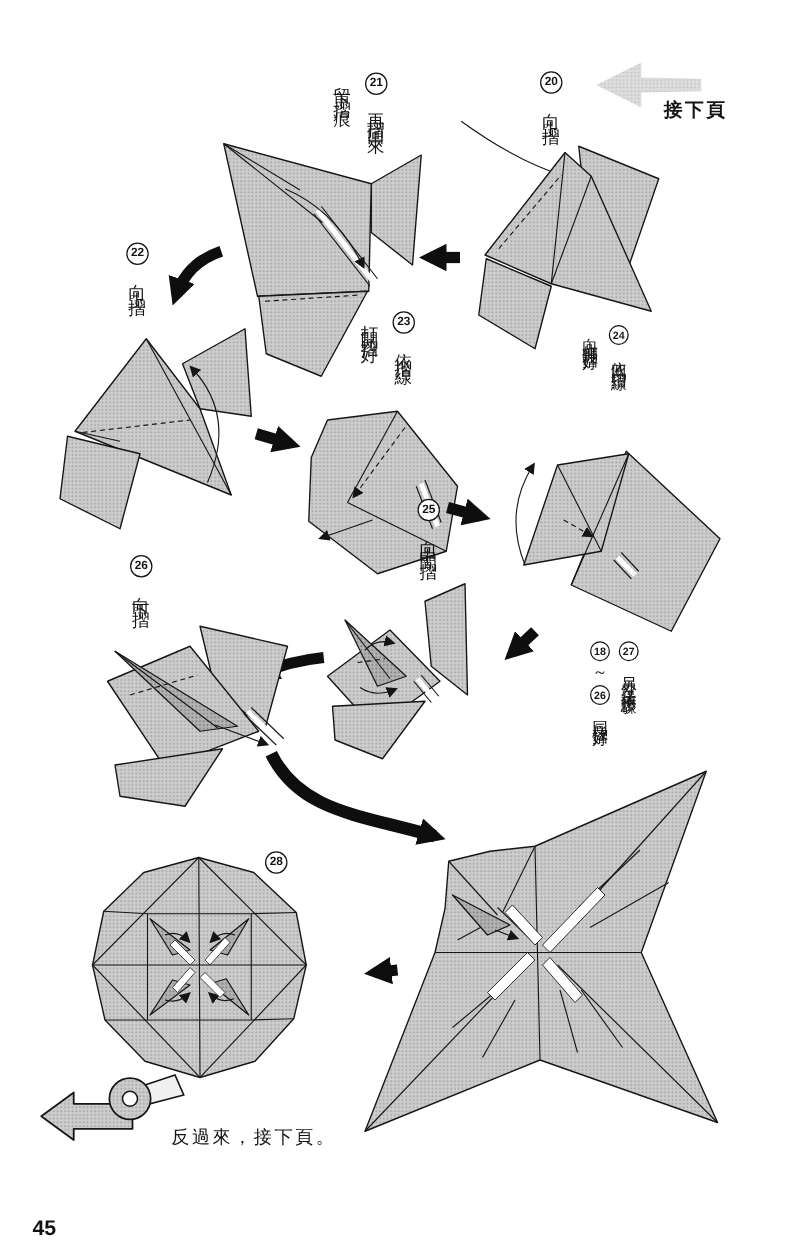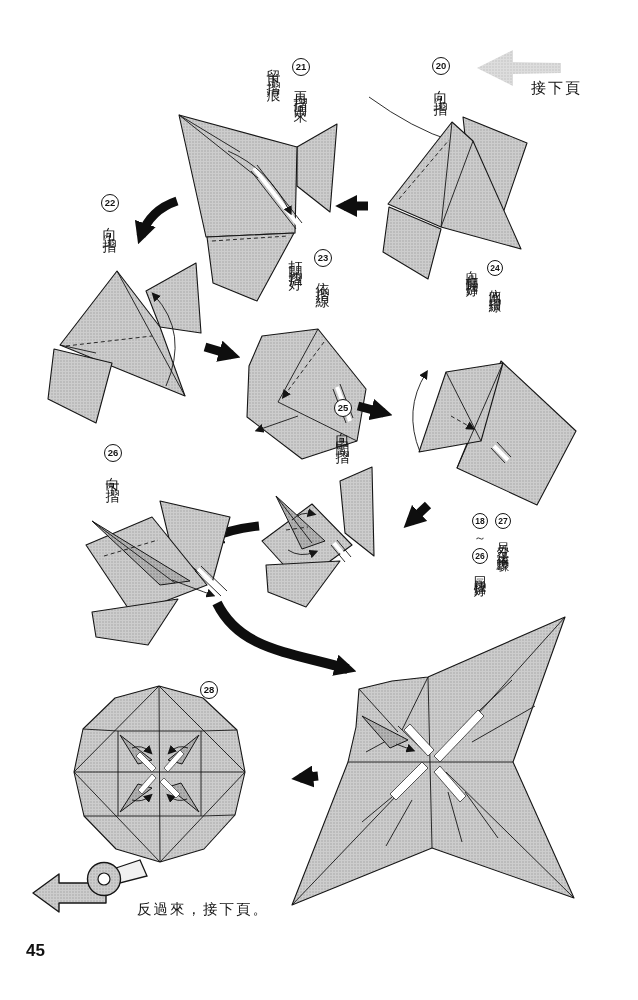--- a/index.html
+++ b/index.html
@@ -16,21 +16,21 @@
   .vlabel .t{white-space:pre-line;}
   .circ{
     writing-mode:horizontal-tb;display:inline-block;width:16px;height:16px;
     border:1.5px solid #141414;border-radius:50%;background:#fff;
     font-size:9.5px;font-weight:bold;line-height:16px;text-align:center;
     letter-spacing:0;margin-bottom:4px;
   }
   .vlabel.small .circ{width:14px;height:14px;font-size:8.5px;line-height:14px;margin-bottom:3px;}
   .circ.lone{position:absolute;z-index:2;}
   .hlabel{position:absolute;z-index:2;font-size:15px;letter-spacing:2px;color:#141414;}
-  .pagenum{position:absolute;z-index:2;font-size:17px;font-weight:bold;color:#111;}
+  .pagenum{position:absolute;z-index:2;font-size:17px;font-weight:bold;color:#111;margin-top:32px;}
 </style>
 </head>
 <body>
 
 <div class="page">
 
   <svg class="diagram-svg" width="638" height="1000" viewBox="0 0 638 1000">
     <defs>
       <pattern id="ht" width="3" height="3" patternUnits="userSpaceOnUse">
         <rect width="3" height="3" fill="#cdcdcd"></rect>
@@ -214,21 +214,21 @@
     </g>
 
     <g>
       <path d="M33,893 L59,874 L59,883 L106,883 L106,903 L59,903 L59,912 Z" fill="url(#ht)" stroke="#161616" stroke-width="1.4" stroke-linejoin="round"></path>
       <path d="M113,869 L140,860 L147,876 L120,883 Z" fill="#f0f0f0" stroke="#161616" stroke-width="1.3"></path>
       <circle cx="104" cy="879" r="16.5" fill="url(#ht)" stroke="#161616" stroke-width="1.4"></circle>
       <circle cx="104" cy="879" r="6" fill="#ffffff" stroke="#161616" stroke-width="1.2"></circle>
     </g>
   </svg>
 
-  <div class="hlabel" style="left:531px;top:79px;">接下頁</div>
+  <div class="hlabel" style="left:531px;top:79px;font-weight:bold;">接下頁</div>
 
   <div class="vlabel" style="left:424px;top:57px;width:30px;height:150px">
     <span class="circ">20</span><span class="t">向上摺。</span>
   </div>
 
   <div class="vlabel" style="left:256px;top:58px;width:58px;height:175px">
     <span class="circ">21</span><span class="t">再摺回來，
 留下摺痕。</span>
   </div>
 
@@ -252,19 +252,19 @@
 
   <div class="vlabel" style="left:96px;top:444px;width:30px;height:140px">
     <span class="circ">26</span><span class="t">向下摺。</span>
   </div>
 
   <div class="vlabel small" style="left:460px;top:513px;width:54px;height:170px">
     <span class="circ">27</span><span class="t">另外三邊依步驟
 </span><span class="circ">18</span><span class="t">～</span><span class="circ">26</span><span class="t">同樣摺好。</span>
   </div>
 
-  <span class="circ lone" style="left:200px;top:681px;">28</span>
+  <span class="circ lone" style="left:212px;top:681px;">28</span>
 
   <div class="hlabel" style="left:137px;top:900px;font-size:14.5px;">反過來，接下頁。</div>
 
   <div class="pagenum" style="left:26px;top:941px;">45</div>
 
 </div>
 
 </body></html>

